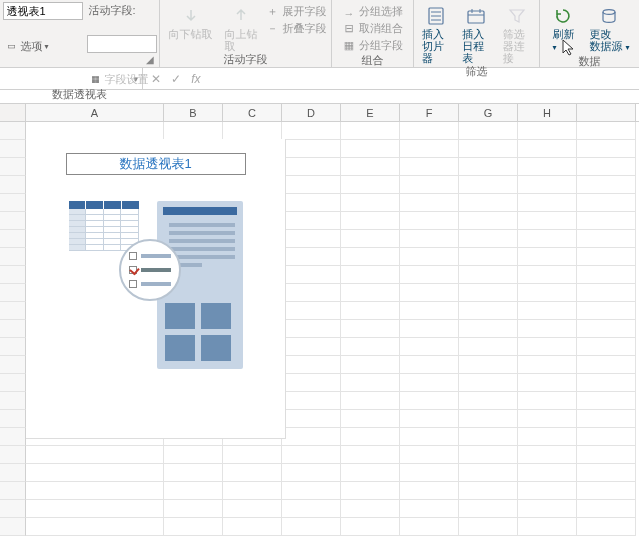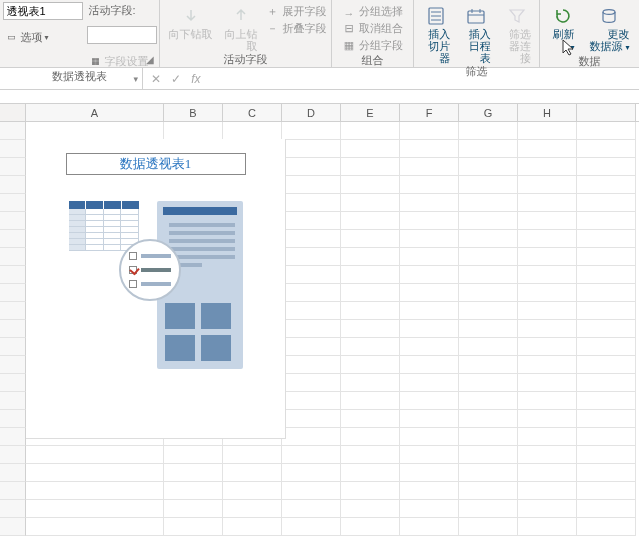--- a/index.html
+++ b/index.html
@@ -34,21 +34,21 @@
     color: #666;
     padding-bottom: 2px;
   }
   .group-launcher {
     position: absolute;
     right: 3px; bottom: 3px;
     width: 10px; height: 10px;
     font-size: 10px; color: #888;
   }
   
-  .opt-stack { display:flex; flex-direction:column; gap:8px; }
+  .opt-stack { display:flex; flex-direction:column; gap:17px; }
   .opt-row { display:flex; align-items:center; gap:2px; }
   .input-mini {
     width: 80px; height: 18px;
     border: 1px solid #bbb;
     background: #fff;
     font-size: 11px;
     padding: 0 3px;
   }
   .tiny-btn {
     width: 14px; height: 16px;
@@ -63,21 +63,21 @@
   }
   
   .vbtn {
     display:flex; flex-direction:column; align-items:center;
     justify-content:flex-start;
     padding: 2px 4px 0 4px;
     min-width: 36px;
     color:#0c4a6e;
   }
   .vbtn .ico { height: 24px; display:flex; align-items:center; justify-content:center; }
-  .vbtn .lbl { font-size: 11px; line-height: 12px; text-align:right; }
+  .vbtn .lbl { font-size: 11px; line-height: 12px; text-align:left; }
   .disabled { color:#bbb; }
   .disabled svg { opacity: .4; }
   
   .sm-stack { display:flex; flex-direction:column; gap:2px; padding-top:2px; }
   .sm-row { display:flex; align-items:center; gap:3px; font-size:11px; color:#999; }
   .sm-row .sq { width:14px; height:14px; display:flex; align-items:center; justify-content:center; }
 
   
   .namebar {
     height: 22px;
@@ -138,21 +138,21 @@
     background:#fff;
     display:flex; flex-direction:column; align-items:center;
     padding: 14px 10px;
     border-right:1px solid #ddd;
     border-bottom:1px solid #ddd;
   }
   .pivot-title-box {
     border:1px solid #888;
     width: 180px; height:22px;
     display:flex; align-items:center; justify-content:center;
-    color:#2a75c0; font-size:13px;font-family:Liberation Serif, serif;
+    color:#2a75c0; font-size:13px;
   }
   .pivot-desc {
     margin-top: 18px;
     font-size:13px; color:#666; text-align:center;
     line-height:18px;
     width: 240px;
   }
   .pivot-graphics {
     display:flex; gap: 18px; align-items:flex-start; margin-top: 26px;
   }

